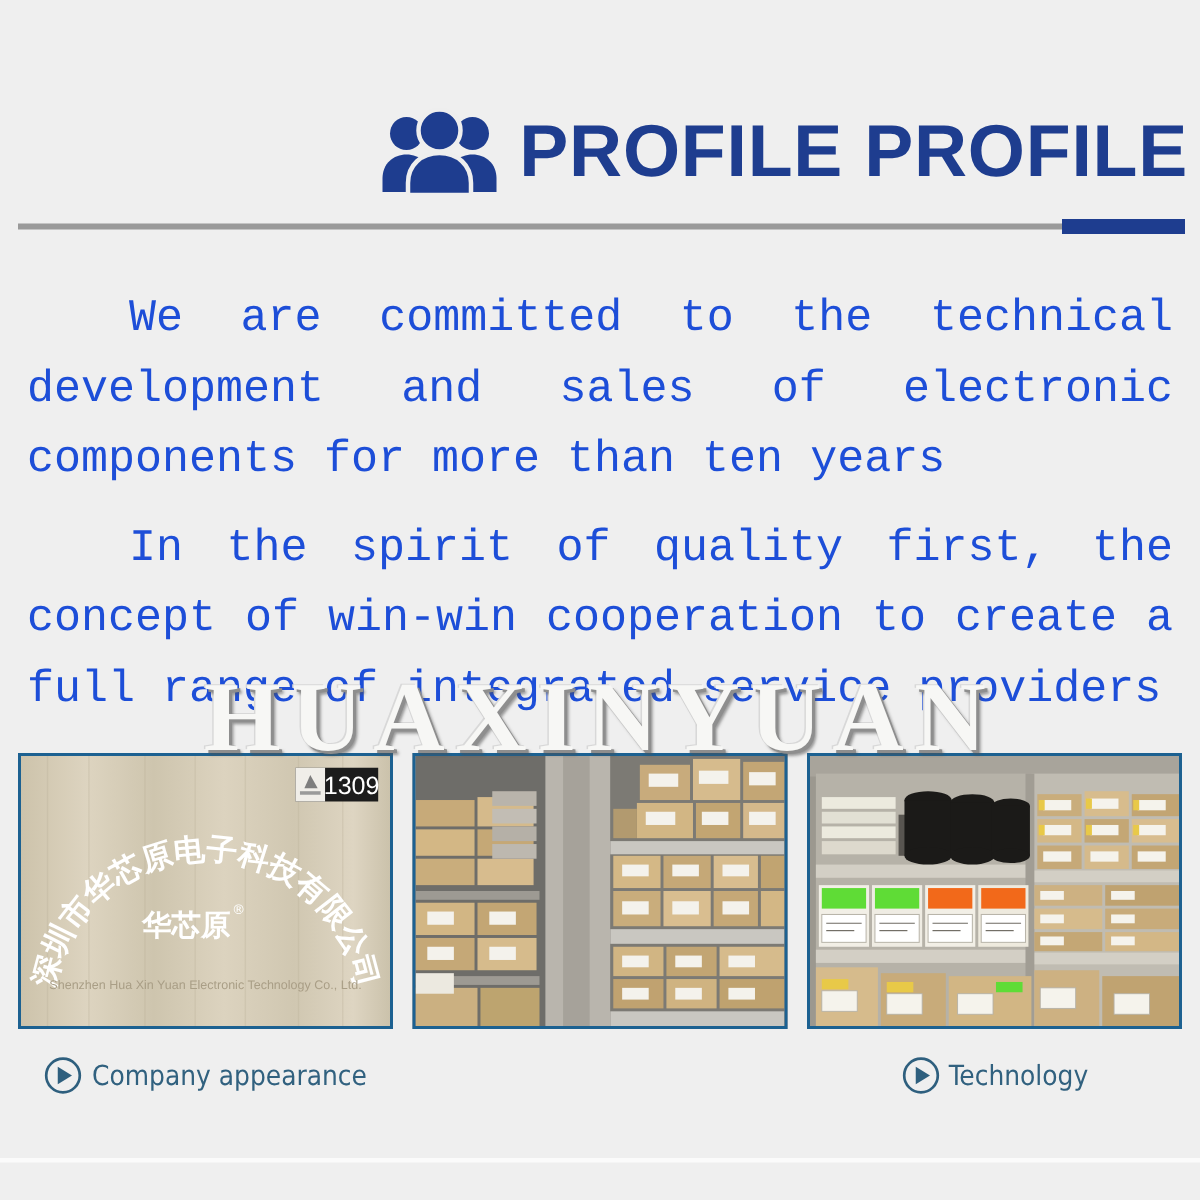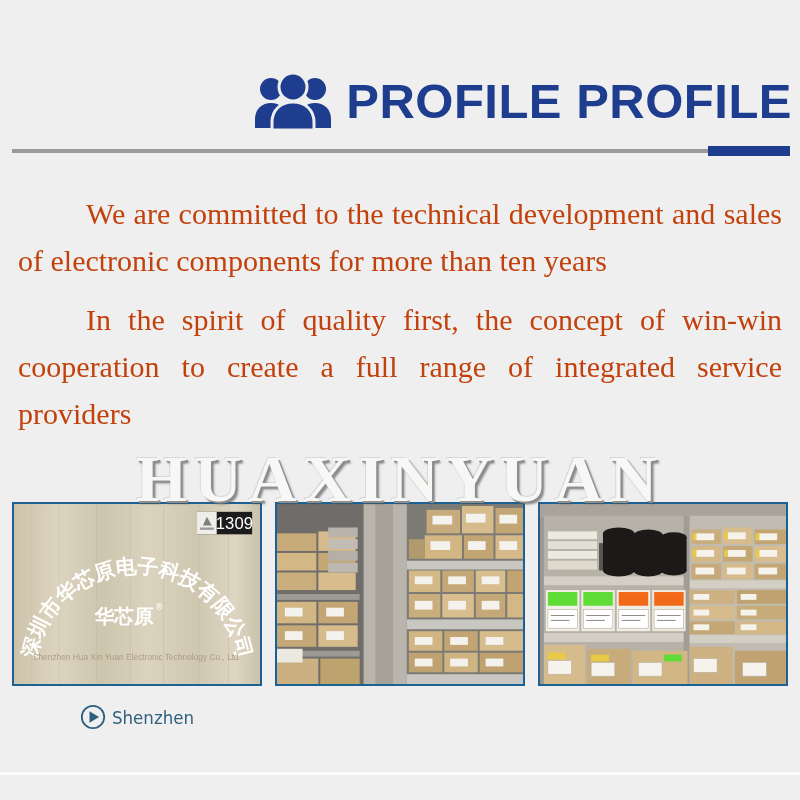--- a/index.html
+++ b/index.html
@@ -69,24 +69,24 @@
     height: 10px;
     background: #1e3d8f;
   }
 
   
   .body-text {
     position: absolute;
     left: 18px;
     top: 190px;
     width: 764px;
-    color: #c2410c;
+    color: #1d4ed8;
     font-size: 30px;
     line-height: 47px;
-    font-family: Liberation Serif, serif;
+    font-family: Liberation Mono, monospace;
   }
   .para {
     text-align: justify;
     text-justify: inter-word;
     text-indent: 68px;
     margin: 0;
   }
   .para + .para {
     margin-top: 12px;
   }
@@ -478,24 +478,31 @@
         <rect x="8" y="152" width="18" height="7" fill="#e8c948"></rect>
         <rect x="52" y="154" width="18" height="7" fill="#e8c948"></rect>
         <rect x="126" y="154" width="18" height="7" fill="#5fdc36"></rect>
       </g>
     </svg>
   </div>
 </div>
 
 <div class="caption-row">
 
-
   <div class="caption">
     <svg class="play-icon" viewBox="0 0 26 26">
       <circle cx="13" cy="13" r="11.2" fill="none" stroke="#2e5f7e" stroke-width="1.8"></circle>
       <path d="M9.5 7.2 L19 13 L9.5 18.8 Z" fill="#2e5f7e"></path>
     </svg>
-    <span class="caption-label">Shenzhen</span>
+    <span class="caption-label">Company appearance</span>
   </div>
 
+  <div class="caption">
+    <svg class="play-icon" viewBox="0 0 26 26">
+      <circle cx="13" cy="13" r="11.2" fill="none" stroke="#2e5f7e" stroke-width="1.8"></circle>
+      <path d="M9.5 7.2 L19 13 L9.5 18.8 Z" fill="#2e5f7e"></path>
+    </svg>
+    <span class="caption-label">Technology</span>
+  </div>
+
 </div>
 
 <div class="bottom-sep"></div>
 
 </body></html>

